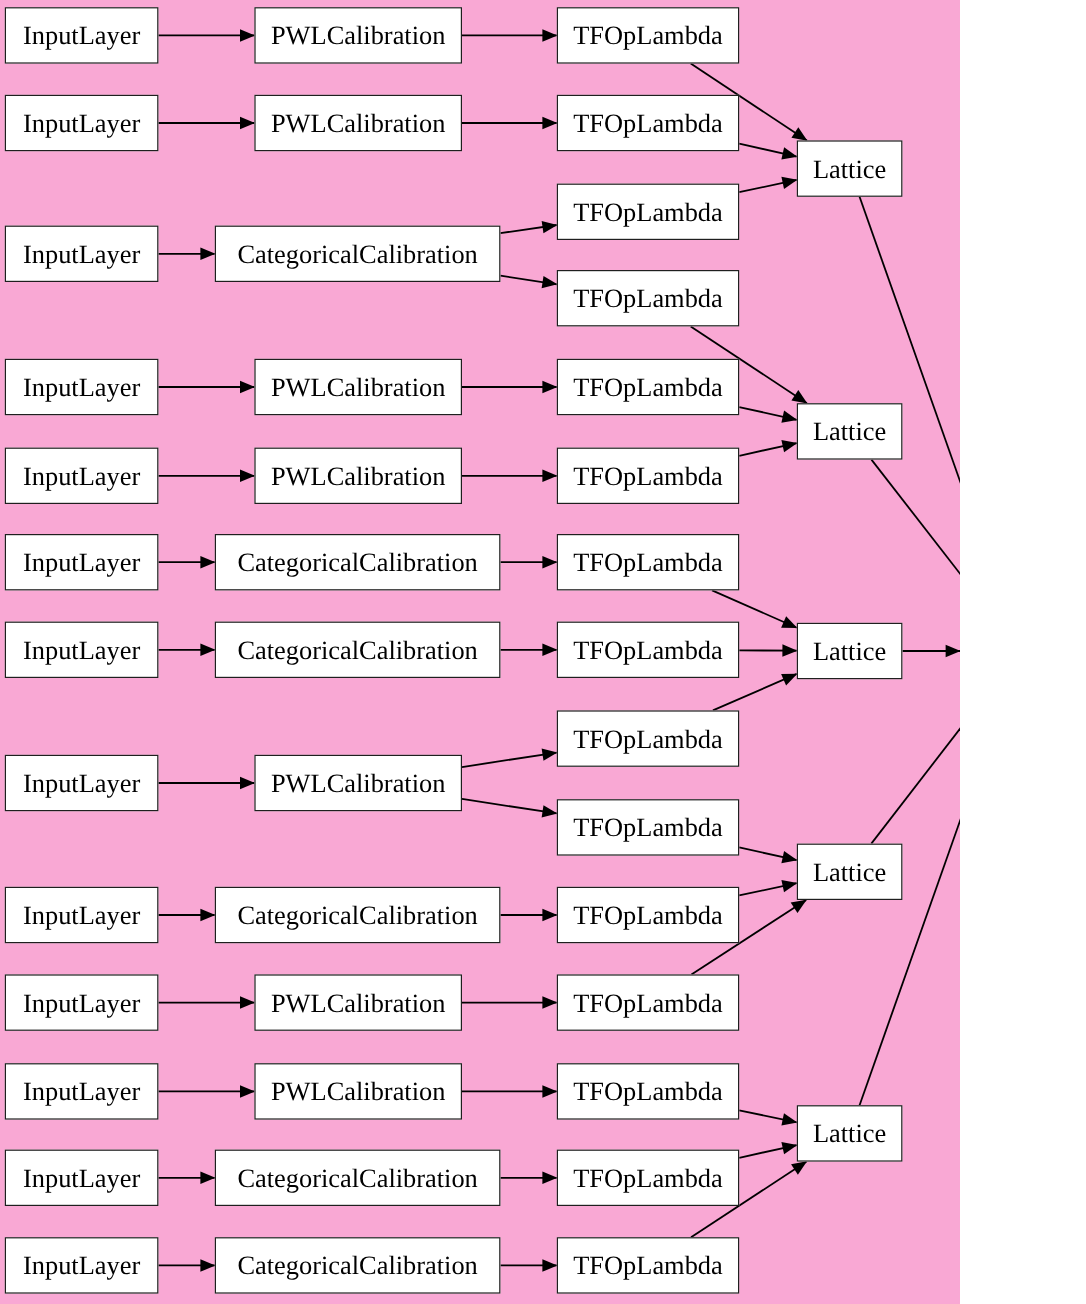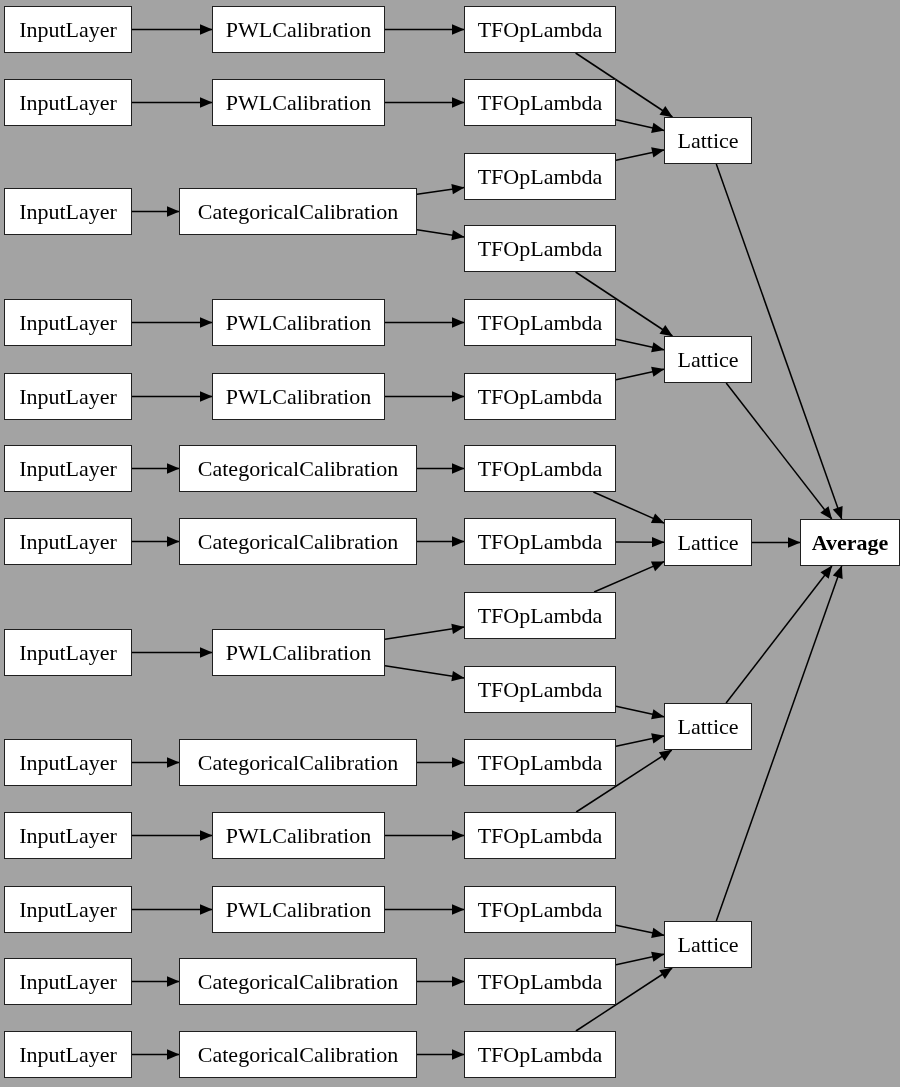--- a/index.html
+++ b/index.html
@@ -1,19 +1,19 @@
 <!DOCTYPE html>
 <html><head>
 <meta charset="utf-8">
 <style>
   html,body{margin:0;padding:0;background:#ffffff;}
   #canvas{
     position:relative;
-    width:900px;height:1087px;
-    background:#a3a3a3;
+    width:800px;height:1087px;
+    background:#f9a8d4;
     font-family:"Liberation Serif", serif;
     overflow:hidden;
   }
   #edges{position:absolute;left:0;top:0;width:905px;height:1087px;}
   .node{
     position:absolute;
     box-sizing:border-box;
     border:1.4px solid #1f1f1f;
     background:#ffffff;
     color:#000000;

